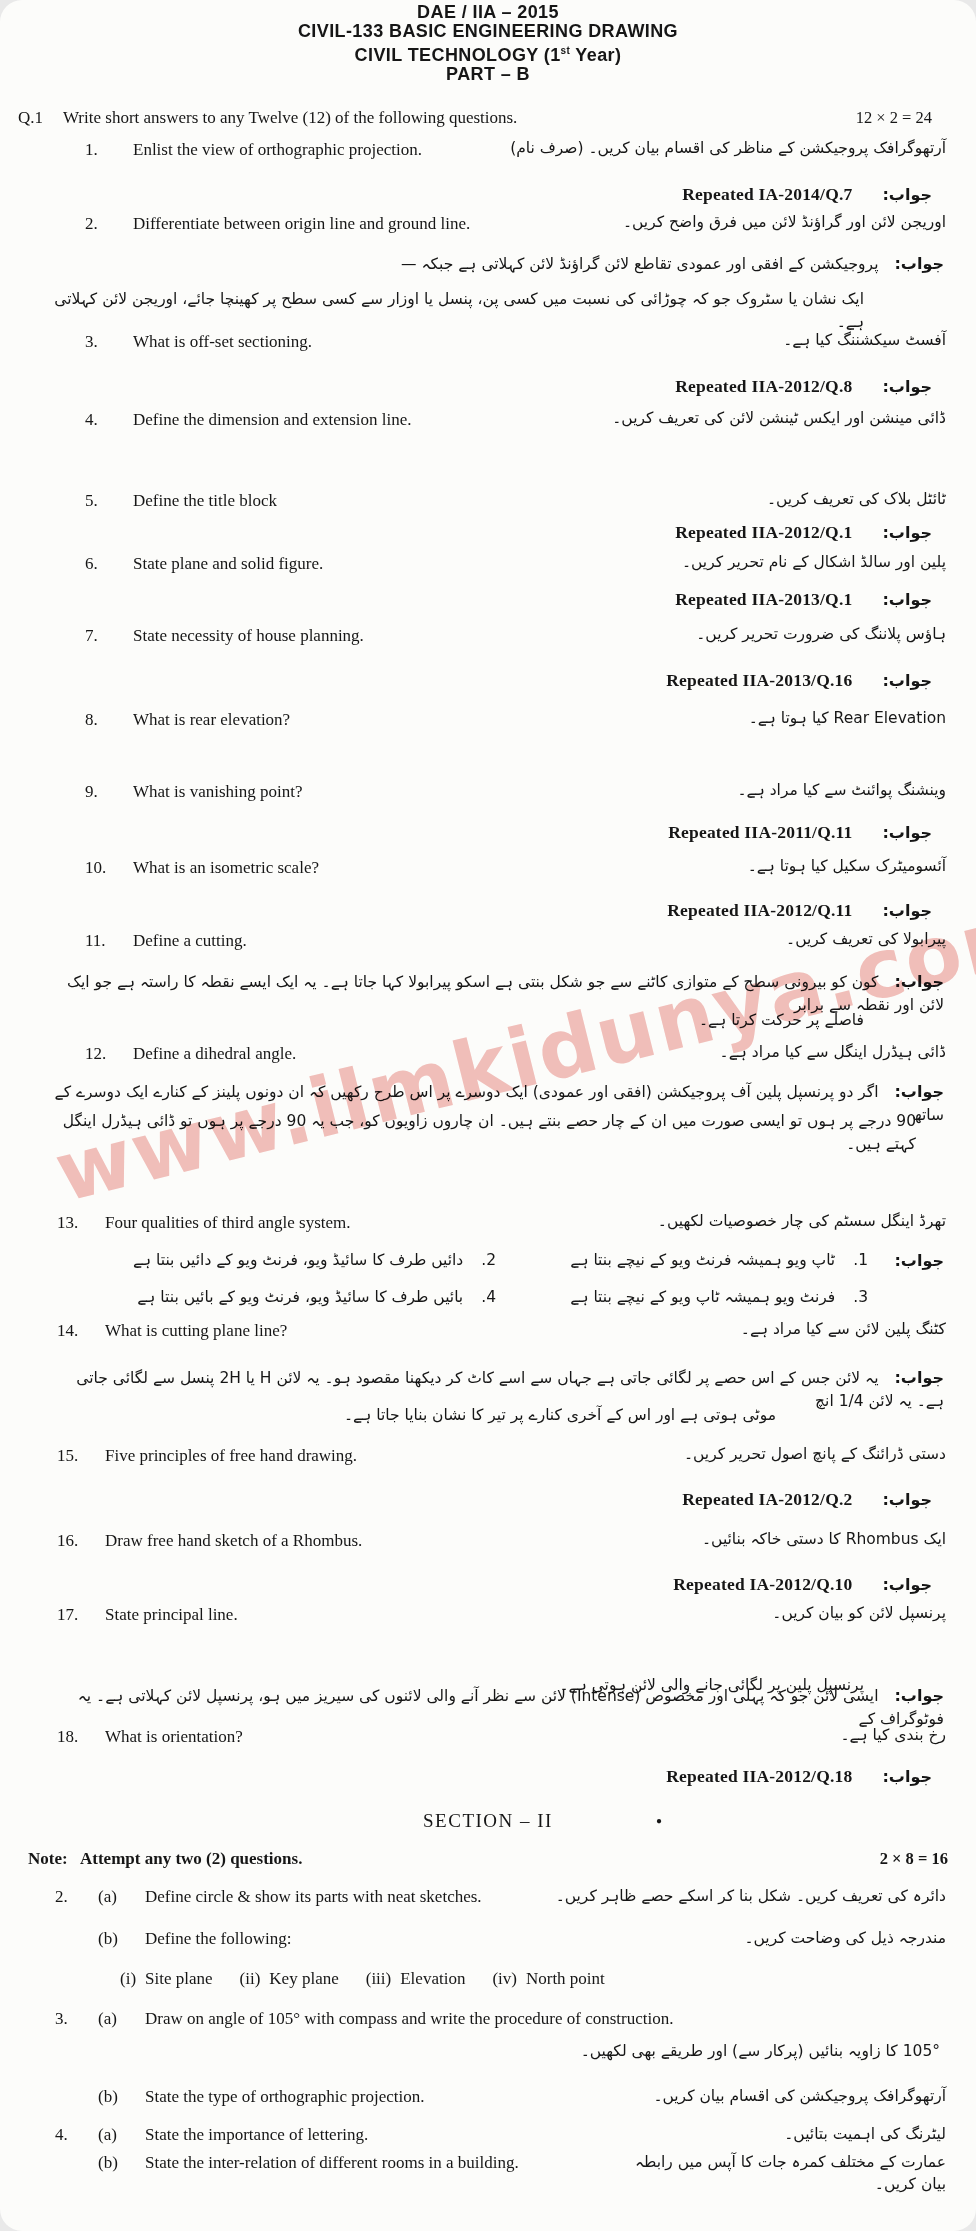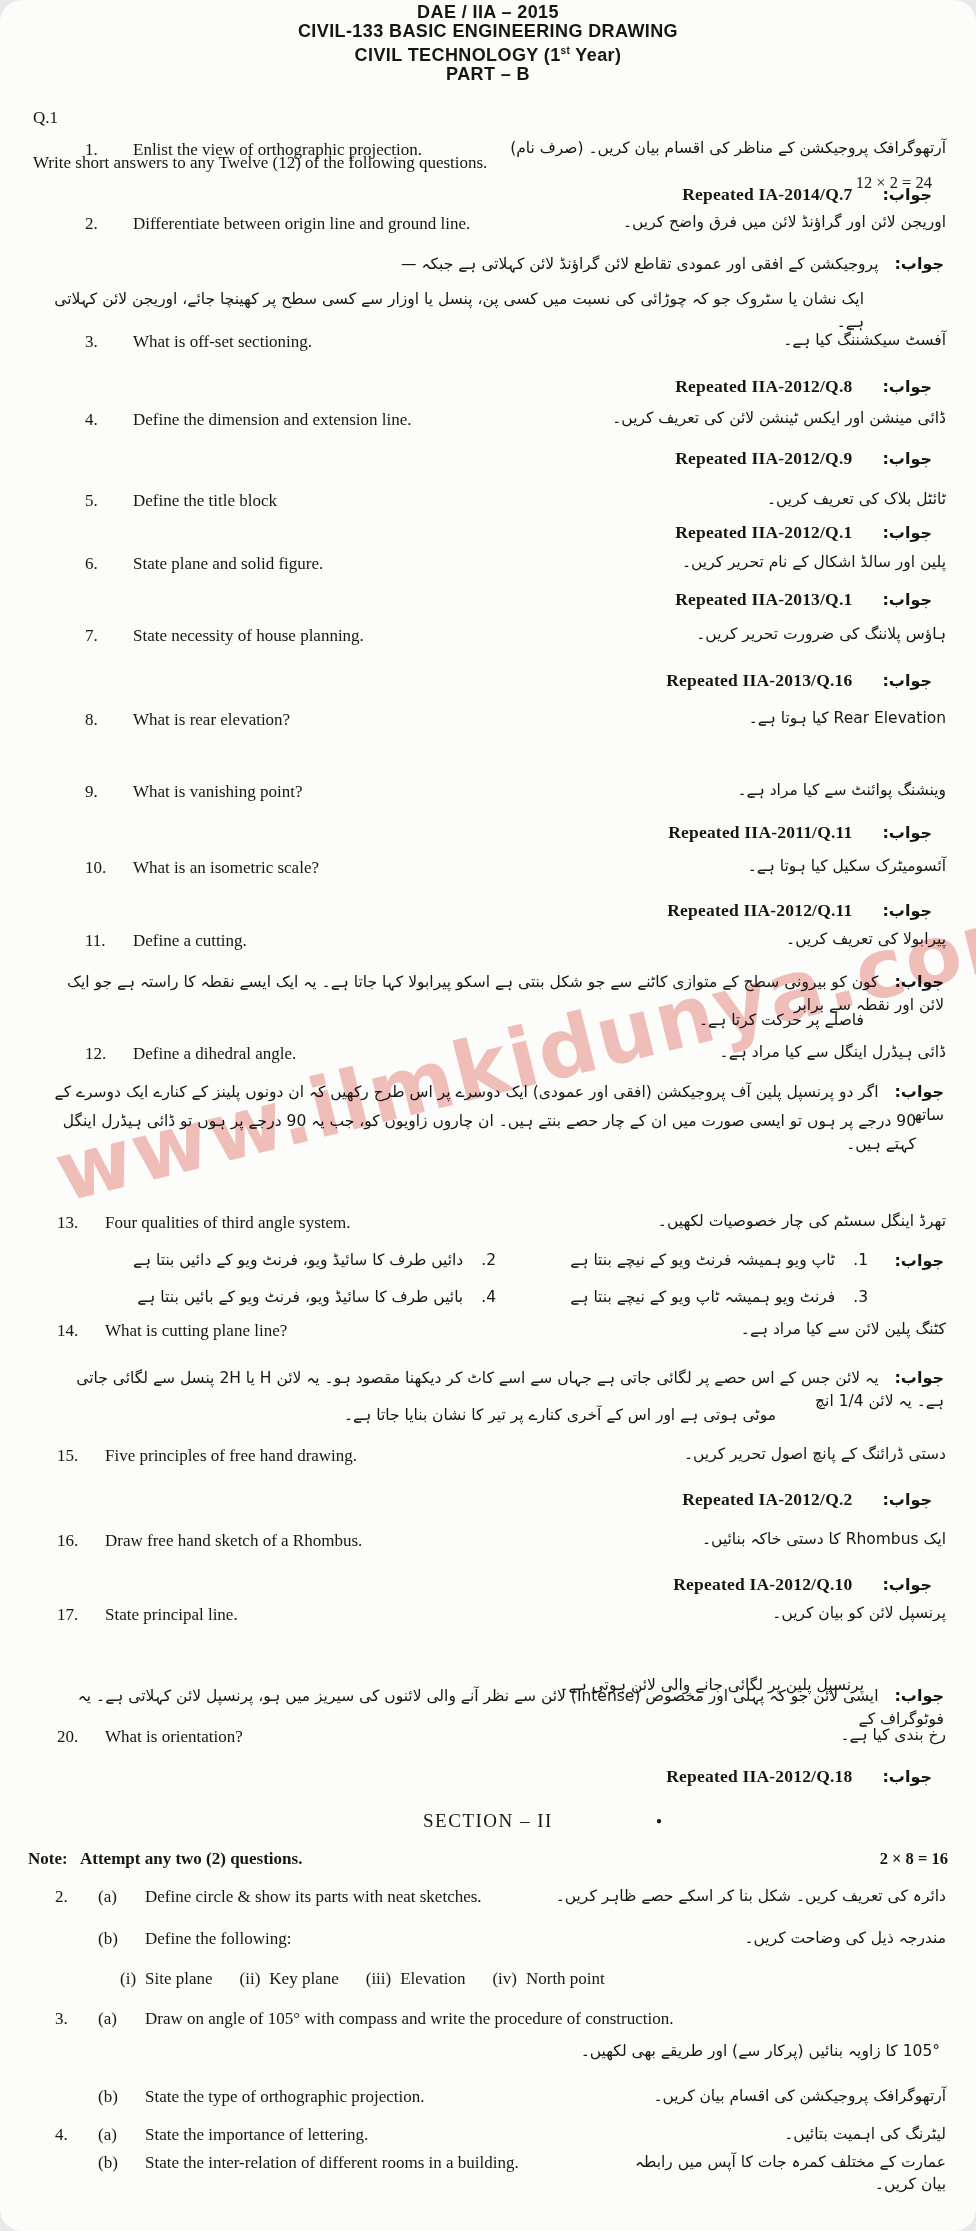--- a/index.html
+++ b/index.html
@@ -7,21 +7,21 @@
         overflow:hidden;font-family:"Liberation Serif",serif;color:#161616;border-radius:22px;}
   .row{position:absolute;left:0;right:0;}
 
   
   .hdr{position:absolute;top:3px;left:0;right:0;text-align:center;
        font-family:"Liberation Sans",sans-serif;font-weight:bold;font-size:18px;
        line-height:19px;letter-spacing:.4px;}
   .hdr sup{font-size:10px;}
 
   
-  .q1row{display:flex;padding:0 44px 0 33px;font-size:17px;flex-direction:column;}
+  .q1row{display:flex;padding:0 44px 0 18px;font-size:17px;}
   .q1row .qlabel{flex:0 0 45px;}
   .q1row .marks,.note .marks{margin-left:auto;font-size:16.5px;white-space:nowrap;}
 
   
   .item{display:flex;padding:0 30px 0 85px;font-size:17px;}
   .item.low{padding:0 30px 0 57px;}
   .item .num{flex:0 0 48px;}
   .item .en{max-width:480px;}
   .item .ur{flex:1;direction:rtl;text-align:right;font-family:"DejaVu Sans",sans-serif;
             font-size:15.5px;margin-top:-3px;line-height:1.45;}
@@ -114,23 +114,20 @@
   </div>
   <div class="row ansref" style="top:376px">
     <span class="jawab">جواب:</span><span class="ref">Repeated IIA-2012/Q.8</span>
   </div>
 
   <div class="row item" style="top:410px">
     <span class="num">4.</span>
     <span class="en">Define the dimension and extension line.</span>
     <span class="ur">ڈائی مینشن اور ایکس ٹینشن لائن کی تعریف کریں۔</span>
   </div>
-  <div class="row ansref" style="top:448px">
-    <span class="jawab">جواب:</span><span class="ref">Repeated IIA-2012/Q.9</span>
-  </div>
 
   <div class="row item" style="top:491px">
     <span class="num">5.</span>
     <span class="en">Define the title block</span>
     <span class="ur">ٹائٹل بلاک کی تعریف کریں۔</span>
   </div>
   <div class="row ansref" style="top:522px">
     <span class="jawab">جواب:</span><span class="ref">Repeated IIA-2012/Q.1</span>
   </div>
 
@@ -252,21 +249,21 @@
     <span class="ur">پرنسپل لائن کو بیان کریں۔</span>
   </div>
   <div class="row anstext" style="top:1684px">
     <span class="jawab">جواب:</span><span>ایسی لائن جو کہ پہلی اور مخصوص (Intense) لائن سے نظر آنے والی لائنوں کی سیریز میں ہو، پرنسپل لائن کہلاتی ہے۔ یہ فوٹوگراف کے</span>
   </div>
   <div class="row anstext cont" style="top:1674px">
     <span>پرنسپل پلین پر لگائی جانے والی لائن ہوتی ہے۔</span>
   </div>
 
   <div class="row item low" style="top:1727px">
-    <span class="num">20.</span>
+    <span class="num">18.</span>
     <span class="en">What is orientation?</span>
     <span class="ur">رخ بندی کیا ہے۔</span>
   </div>
   <div class="row ansref" style="top:1766px">
     <span class="jawab">جواب:</span><span class="ref">Repeated IIA-2012/Q.18</span>
   </div>
 
   <div class="row sec2" style="top:1810px">
     <span>SECTION – II</span>
     <span class="bullet">●</span>

